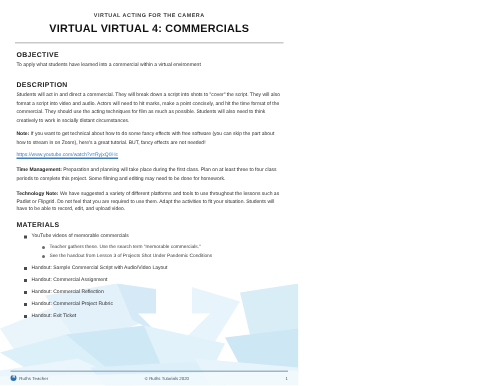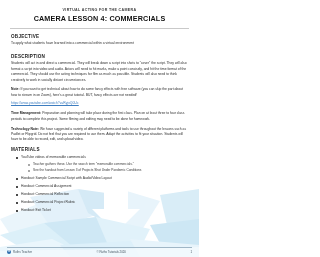--- a/index.html
+++ b/index.html
@@ -215,21 +215,21 @@
     <polygon points="96,28 150,40 138,64 108,56" fill="#e1f2fa"></polygon>
     <polygon points="150,36 199,30 199,60 164,62" fill="#cde7f4"></polygon>
     <polygon points="0,58 52,50 90,68 0,68" fill="#eaf6fc"></polygon>
     <polygon points="60,56 130,52 150,68 70,68" fill="#ddf0fa"></polygon>
     <polygon points="130,50 199,56 199,68 140,68" fill="#e7f4fb"></polygon>
     <polygon points="0,62 199,58 199,68 0,68" fill="#f2f9fd" opacity="0.85"></polygon>
   </svg>
 
   <div class="header">
     <div class="kicker">VIRTUAL ACTING FOR THE CAMERA</div>
-    <div class="doc-title">CAMERA LESSON 4: COMMERCIALS</div>
+    <div class="doc-title">VIRTUAL VIRTUAL 4: COMMERCIALS</div>
   </div>
   <div class="rule"></div>
 
   <div class="content">
 
     <div class="section-head">OBJECTIVE</div>
     <p class="para">To apply what students have learned into a commercial within a virtual environment</p>
 
     <div class="section-head spaced">DESCRIPTION</div>
     <p class="para">Students will act in and direct a commercial. They will break down a script into shots to "cover" the script. They will also format a script into video and audio. Actors will need to hit marks, make a point concisely, and hit the time format of the commercial. They should use the acting techniques for film as much as possible. Students will also need to think creatively to work in socially distant circumstances.</p>

